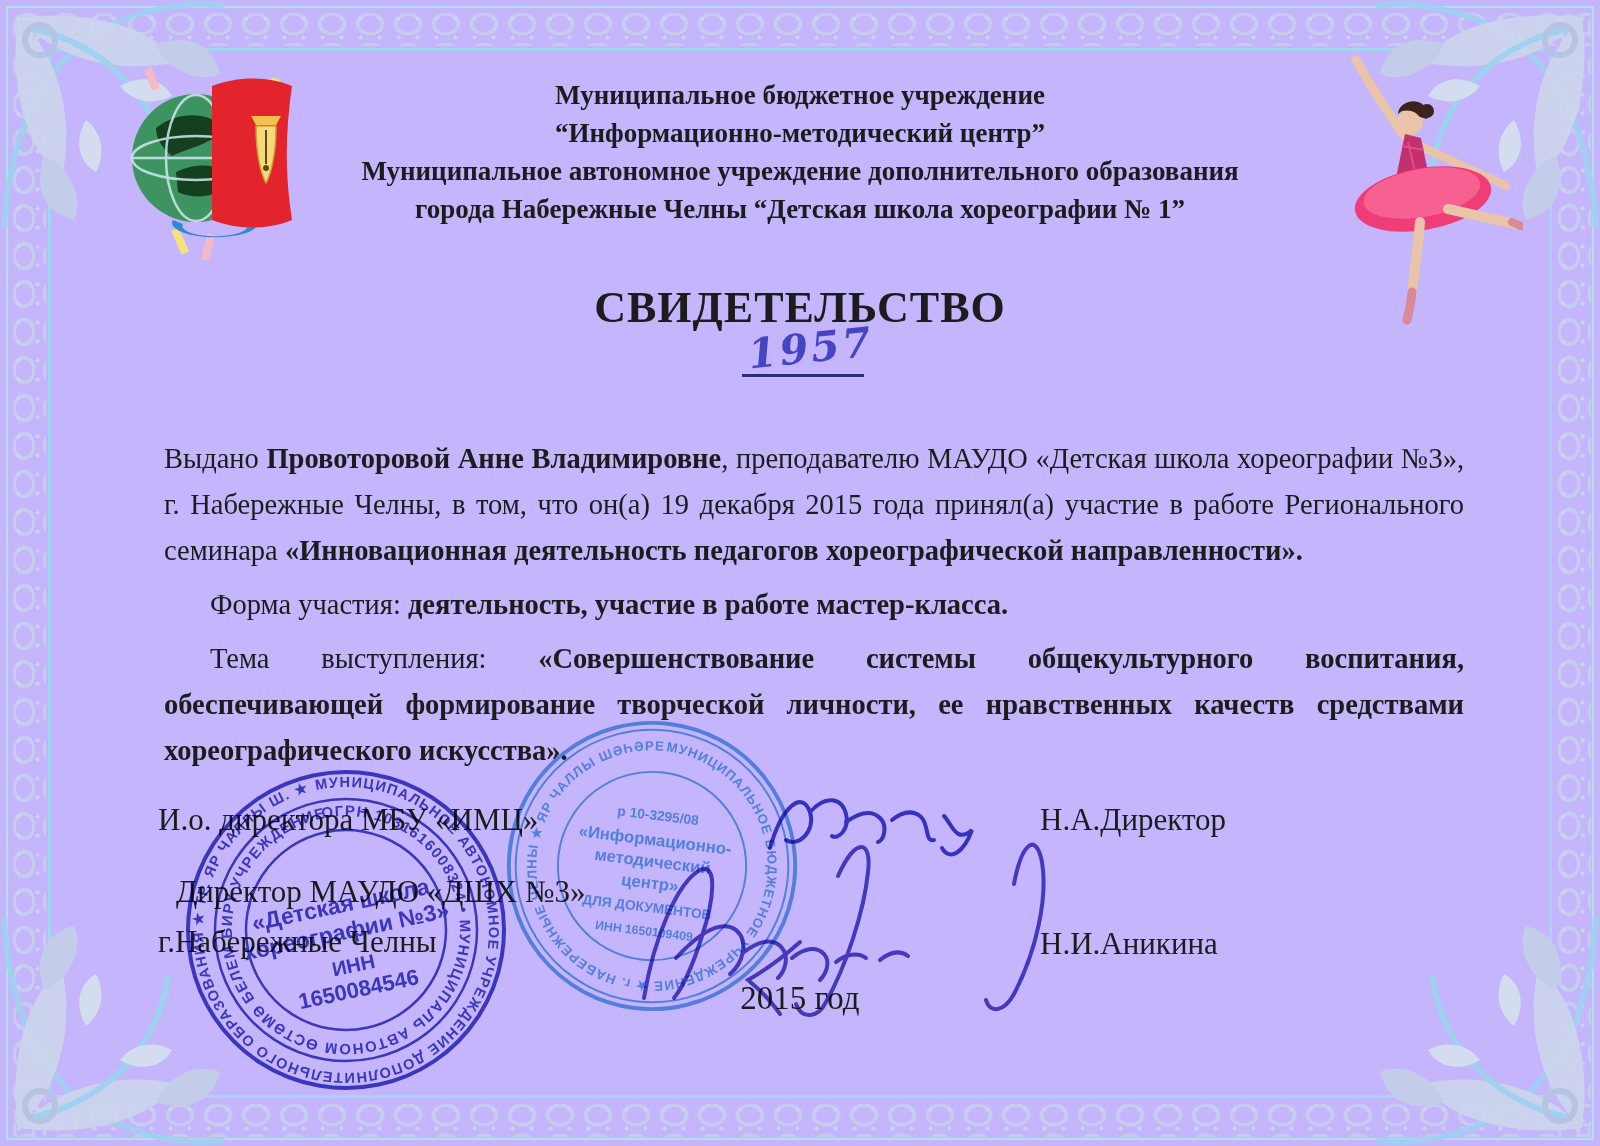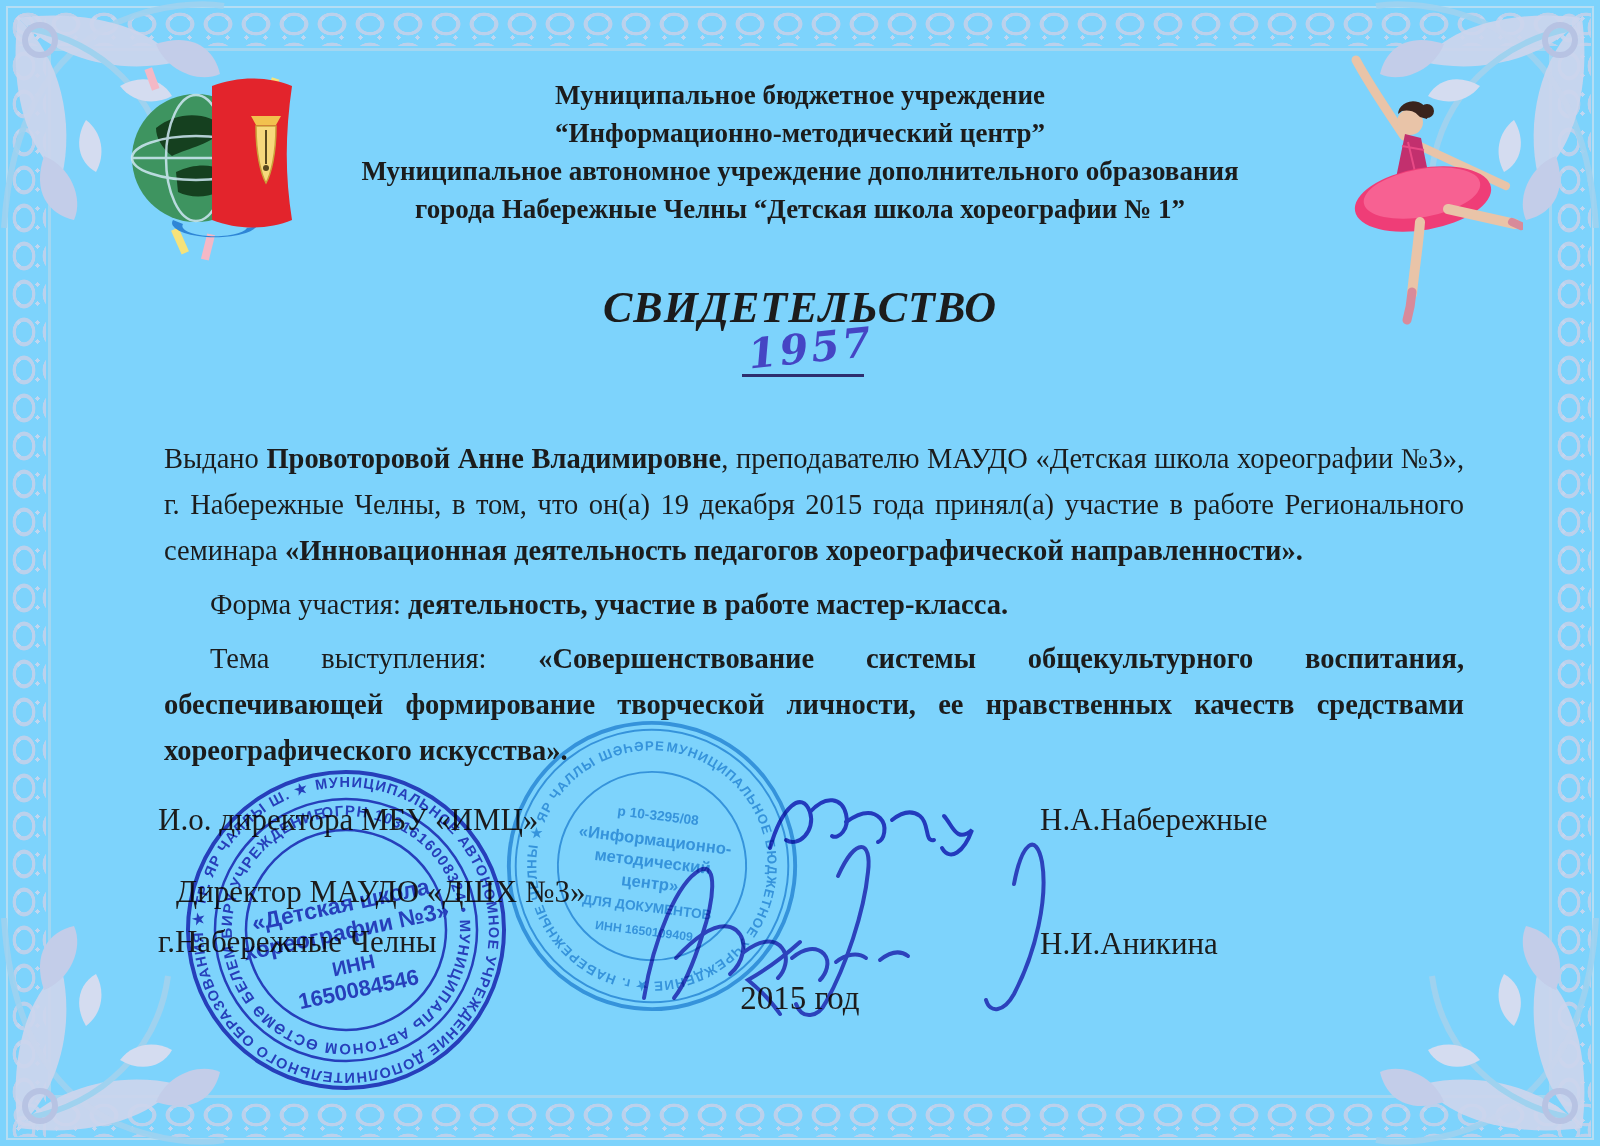--- a/index.html
+++ b/index.html
@@ -1,16 +1,16 @@
 <!DOCTYPE html>
 <html><head>
 <meta charset="utf-8">
 <style>
   html,body{margin:0;padding:0;background:#ffffff;}
-  .cert{position:relative;width:1600px;height:1146px;background:#7dd3fc;overflow:hidden;
+  .cert{position:relative;width:1600px;height:1146px;background:#c4b5fd;overflow:hidden;
         font-family:"Liberation Serif",serif;color:#1c1c1c;}
 
   
   .outer-line{position:absolute;inset:6px;border:2px solid #b5ddf3;pointer-events:none;}
   .band{position:absolute;pointer-events:none;
     background-image:
       radial-gradient(circle 3px at 50% 50%, #cdd7ee 70%, rgba(205,215,238,0) 72%),
       radial-gradient(closest-side, rgba(198,209,234,0) 52%, #c6d1ea 56% 74%, rgba(198,209,234,0) 78%);
     background-size:19px 19px, 38px 30px;opacity:.85;}
   .band-top{left:9px;right:9px;top:9px;height:37px;}
@@ -26,21 +26,21 @@
   .corner.br{bottom:0;right:0;transform:scale(-1,-1);}
 
   
   .logo{position:absolute;left:118px;top:60px;width:200px;height:205px;}
   .ballerina{position:absolute;left:1308px;top:42px;width:215px;height:285px;}
   .header-block{position:absolute;left:280px;top:76px;width:1040px;text-align:center;
     font-weight:700;font-size:27px;line-height:38px;}
 
   
   .title{position:absolute;left:0;width:1600px;top:282px;text-align:center;
-    font-size:44px;font-weight:700;letter-spacing:1px;font-style:italic;}
+    font-size:44px;font-weight:700;letter-spacing:1px;}
   .regline{position:absolute;left:0;width:1600px;top:338px;text-align:center;font-size:31px;}
   .num-slot{display:inline-block;position:relative;width:122px;height:36px;
     border-bottom:3px solid #2e2e6e;vertical-align:baseline;margin-left:6px;}
   .hand-number{position:absolute;left:6px;top:-14px;font-size:41px;color:#4545c4;
     font-style:italic;font-weight:600;letter-spacing:3px;transform:rotate(-6deg);
     font-family:"DejaVu Serif",serif;white-space:nowrap;}
 
   
   .bodytext{position:absolute;left:156px;top:428px;width:1316px;
     font-size:28.5px;line-height:46px;text-align:justify;}
@@ -182,21 +182,21 @@
     <span class="num-slot"><span class="hand-number">1957</span></span>
   </div>
 
   <div class="bodytext">
     <p><span>Выдано </span><span class="b">Провоторовой Анне Владимировне</span><span>, преподавателю МАУДО «Детская школа хореографии №3», г. Набережные Челны, в том, что он(а) 19 декабря 2015 года принял(а) участие в работе Регионального семинара </span><span class="b">«Инновационная деятельность педагогов хореографической направленности».</span></p>
     <p class="ind"><span>Форма участия: </span><span class="b">деятельность, участие в работе мастер-класса.</span></p>
     <p class="ind"><span>Тема выступления: </span><span class="b">«Совершенствование системы общекультурного воспитания, обеспечивающей формирование творческой личности, ее нравственных качеств средствами хореографического искусства».</span></p>
   </div>
 
   <div class="sigrow r1l">И.о. директора МБУ «ИМЦ»</div>
-  <div class="sigrow r1n">Н.А.Набережные</div>
+  <div class="sigrow r1n">Н.А.Директор</div>
   <div class="sigrow r2l">Директор МАУДО «ДШХ №3»</div>
   <div class="sigrow r3l">г.Набережные Челны</div>
   <div class="sigrow r3n">Н.И.Аникина</div>
   <div class="year">2015 год</div>
 
   <svg class="stamp stamp-school" viewBox="0 0 340 340">
     <g fill="none" stroke="#3c3cb8">
       <circle cx="170" cy="170" r="158" stroke-width="4"></circle>
       <circle cx="170" cy="170" r="131" stroke-width="2.5"></circle>
       <circle cx="170" cy="170" r="100" stroke-width="2.5"></circle>

